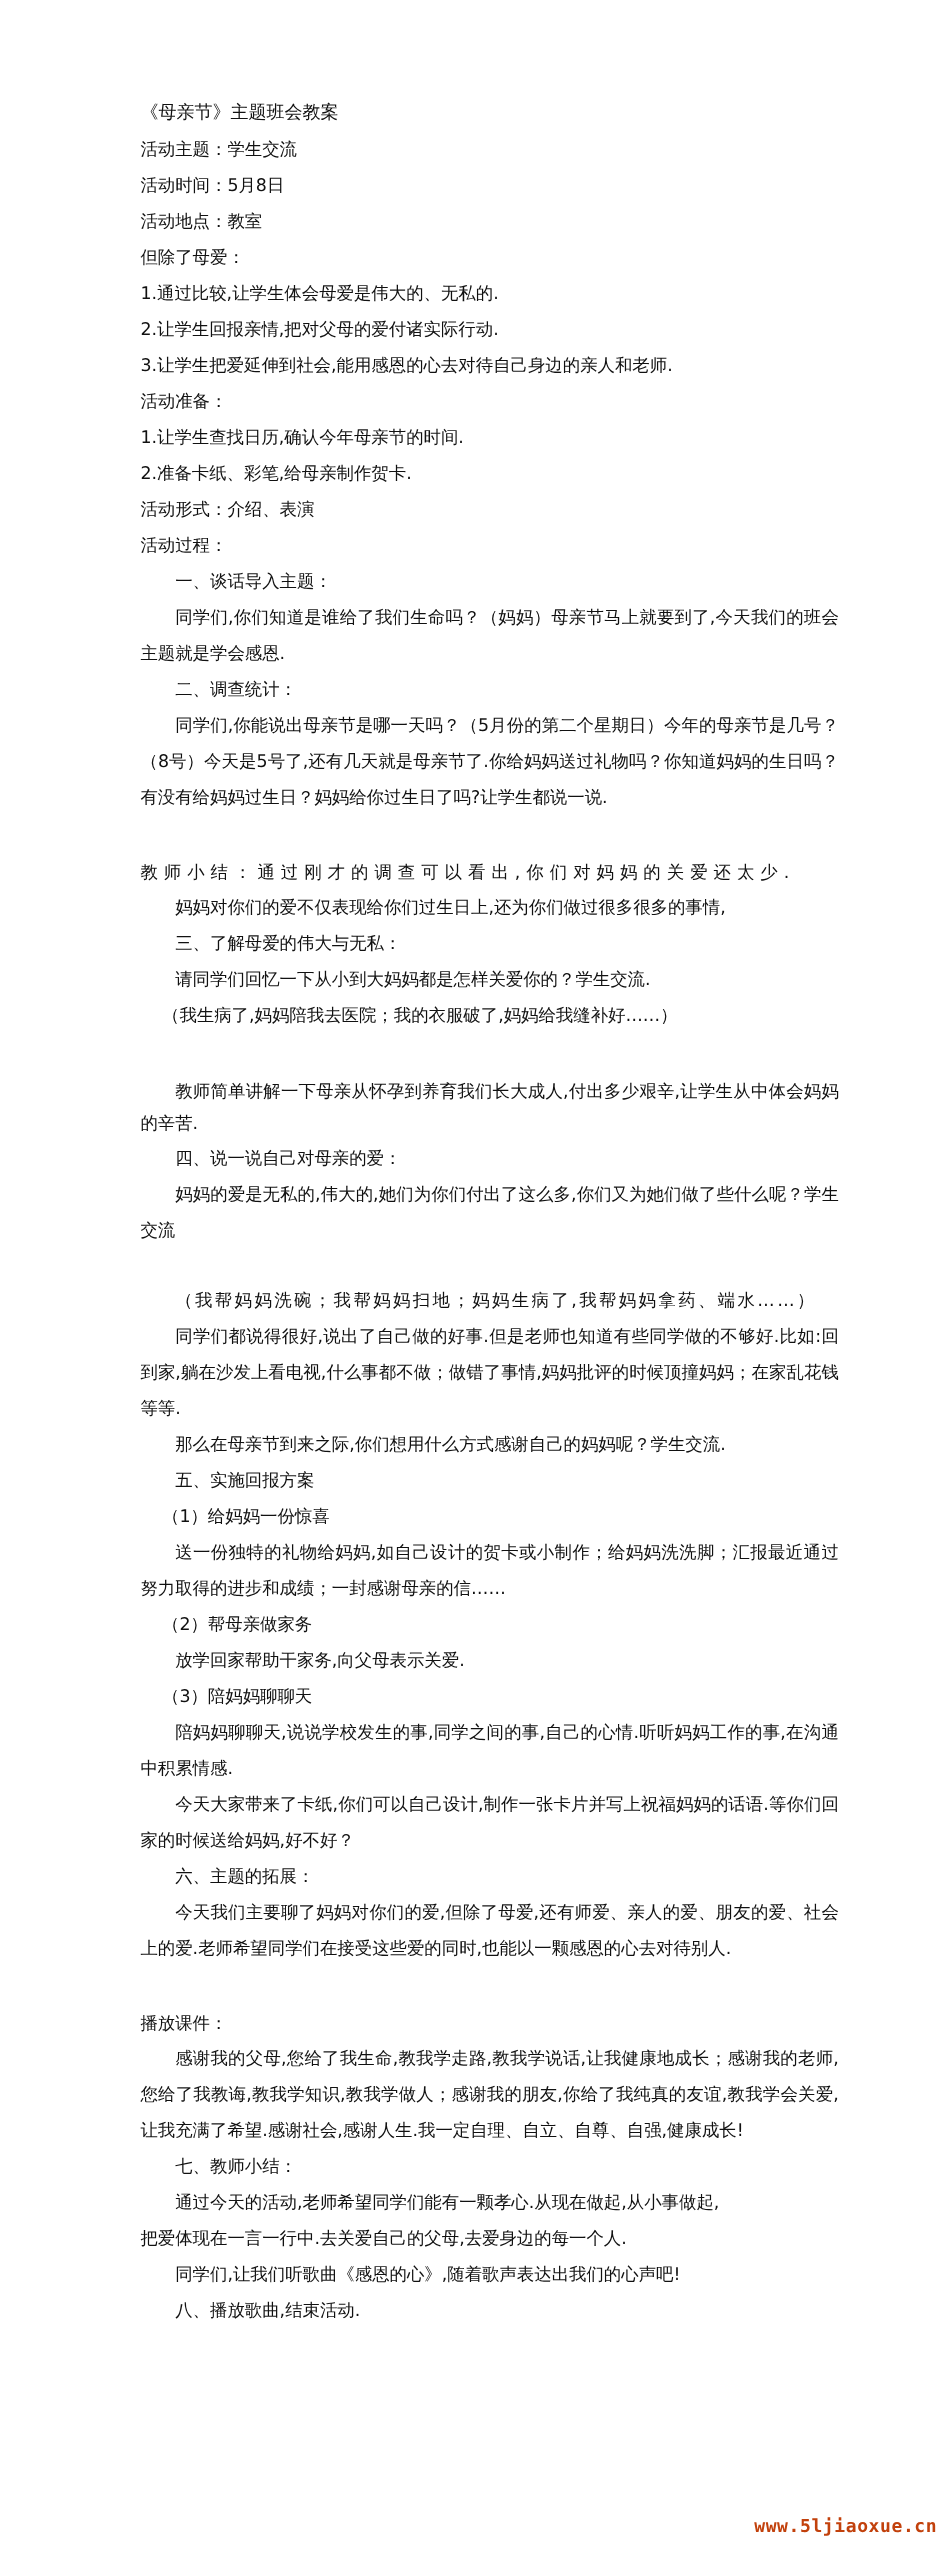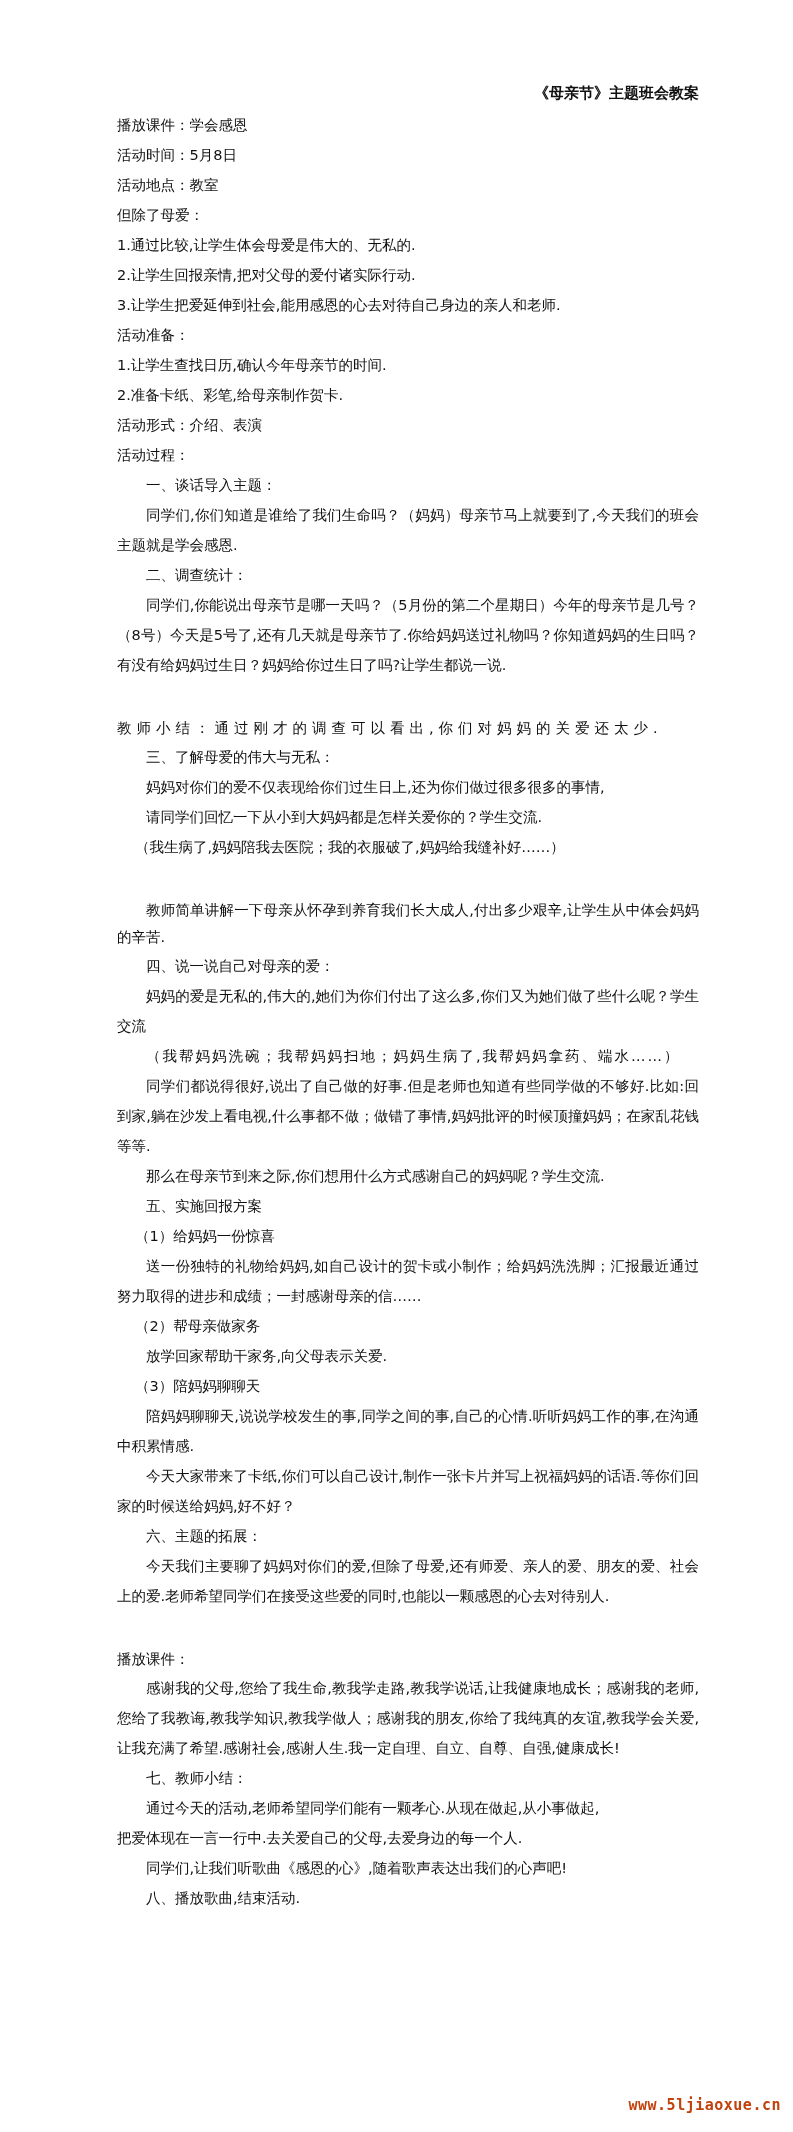--- a/index.html
+++ b/index.html
@@ -6,69 +6,69 @@
     body {
       width: 793px; height: 2132px; position: relative; overflow: hidden;
       font-family: "DejaVu Sans", "Liberation Sans", sans-serif;
       color: #111111;
     }
     .page {
       position: absolute; left: 117px; top: 78px; width: 582px;
       font-size: 14.5px; line-height: 30px;
     }
     .title {
-      text-align: right; font-weight: bold; font-size: 15px;
+      text-align: left; font-weight: normal; font-size: 15px;
       height: 30px; line-height: 30px; margin-bottom: 2px;
     }
     .line { white-space: normal; }
     .ind { text-indent: 29px; }
     .ind2 { text-indent: 18px; }
     .just { text-align: justify; }
     .tight { line-height: 27px; margin-top: 35px; }
     .wm {
       position: absolute; right: 12px; bottom: 18px;
       color: #c2410c; font-size: 15px; letter-spacing: 0.5px;
       font-family: "DejaVu Sans Mono", monospace; font-weight: bold;
     }
   </style>
 </head>
 <body>
 
 <div class="page">
   <div class="title">《母亲节》主题班会教案</div>
 
-  <div class="line">播放课件：学会感恩</div>
+  <div class="line">活动主题：学生交流</div>
   <div class="line">活动时间：5月8日</div>
   <div class="line">活动地点：教室</div>
   <div class="line">但除了母爱：</div>
   <div class="line">1.通过比较,让学生体会母爱是伟大的、无私的.</div>
   <div class="line">2.让学生回报亲情,把对父母的爱付诸实际行动.</div>
   <div class="line">3.让学生把爱延伸到社会,能用感恩的心去对待自己身边的亲人和老师.</div>
   <div class="line">活动准备：</div>
   <div class="line">1.让学生查找日历,确认今年母亲节的时间.</div>
   <div class="line">2.准备卡纸、彩笔,给母亲制作贺卡.</div>
   <div class="line">活动形式：介绍、表演</div>
   <div class="line">活动过程：</div>
 
   <div class="line ind">一、谈话导入主题：</div>
   <div class="line ind just">同学们,你们知道是谁给了我们生命吗？（妈妈）母亲节马上就要到了,今天我们的班会主题就是学会感恩.</div>
 
   <div class="line ind">二、调查统计：</div>
   <div class="line ind just">同学们,你能说出母亲节是哪一天吗？（5月份的第二个星期日）今年的母亲节是几号？（8号）今天是5号了,还有几天就是母亲节了.你给妈妈送过礼物吗？你知道妈妈的生日吗？有没有给妈妈过生日？妈妈给你过生日了吗?让学生都说一说.</div>
   <div class="line just tight" style="letter-spacing:5px;">教师小结：通过刚才的调查可以看出,你们对妈妈的关爱还太少.</div>
 
+  <div class="line ind">妈妈对你们的爱不仅表现给你们过生日上,还为你们做过很多很多的事情,</div>
   <div class="line ind">三、了解母爱的伟大与无私：</div>
-  <div class="line ind">妈妈对你们的爱不仅表现给你们过生日上,还为你们做过很多很多的事情,</div>
   <div class="line ind">请同学们回忆一下从小到大妈妈都是怎样关爱你的？学生交流.</div>
   <div class="line ind2">（我生病了,妈妈陪我去医院；我的衣服破了,妈妈给我缝补好……）</div>
   <div class="line ind just tight">教师简单讲解一下母亲从怀孕到养育我们长大成人,付出多少艰辛,让学生从中体会妈妈的辛苦.</div>
 
   <div class="line ind">四、说一说自己对母亲的爱：</div>
   <div class="line ind just">妈妈的爱是无私的,伟大的,她们为你们付出了这么多,你们又为她们做了些什么呢？学生交流</div>
-  <div class="line ind just" style="letter-spacing:2px;">（我帮妈妈洗碗；我帮妈妈扫地；妈妈生病了,我帮妈妈拿药、端水……）</div>
+  <div class="line ind just" style="letter-spacing:2px;margin-top:28px;">（我帮妈妈洗碗；我帮妈妈扫地；妈妈生病了,我帮妈妈拿药、端水……）</div>
   <div class="line ind just">同学们都说得很好,说出了自己做的好事.但是老师也知道有些同学做的不够好.比如:回到家,躺在沙发上看电视,什么事都不做；做错了事情,妈妈批评的时候顶撞妈妈；在家乱花钱等等.</div>
   <div class="line ind just">那么在母亲节到来之际,你们想用什么方式感谢自己的妈妈呢？学生交流.</div>
 
   <div class="line ind">五、实施回报方案</div>
   <div class="line ind2">（1）给妈妈一份惊喜</div>
   <div class="line ind just">送一份独特的礼物给妈妈,如自己设计的贺卡或小制作；给妈妈洗洗脚；汇报最近通过努力取得的进步和成绩；一封感谢母亲的信……</div>
   <div class="line ind2">（2）帮母亲做家务</div>
   <div class="line ind">放学回家帮助干家务,向父母表示关爱.</div>
   <div class="line ind2">（3）陪妈妈聊聊天</div>
   <div class="line ind just">陪妈妈聊聊天,说说学校发生的事,同学之间的事,自己的心情.听听妈妈工作的事,在沟通中积累情感.</div>

